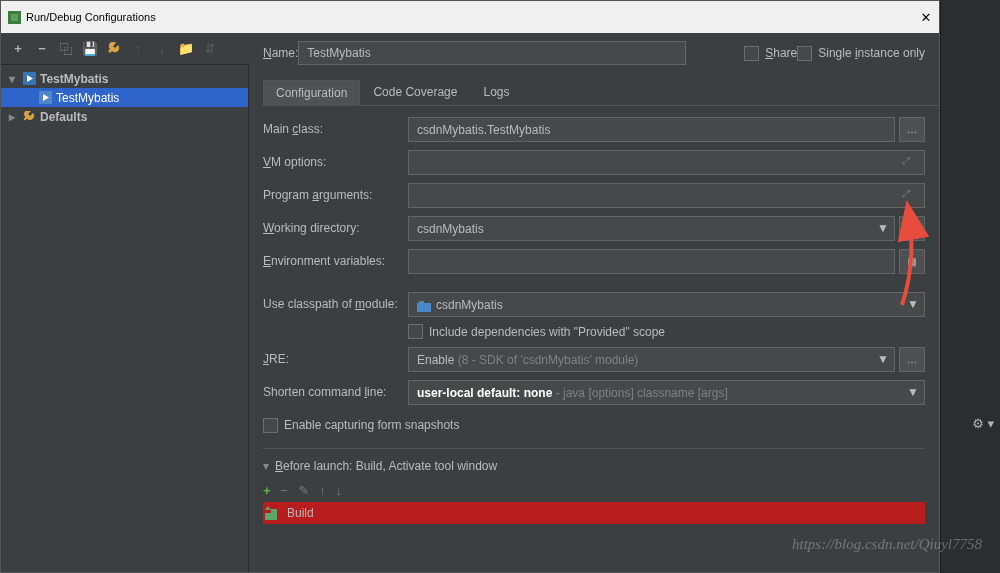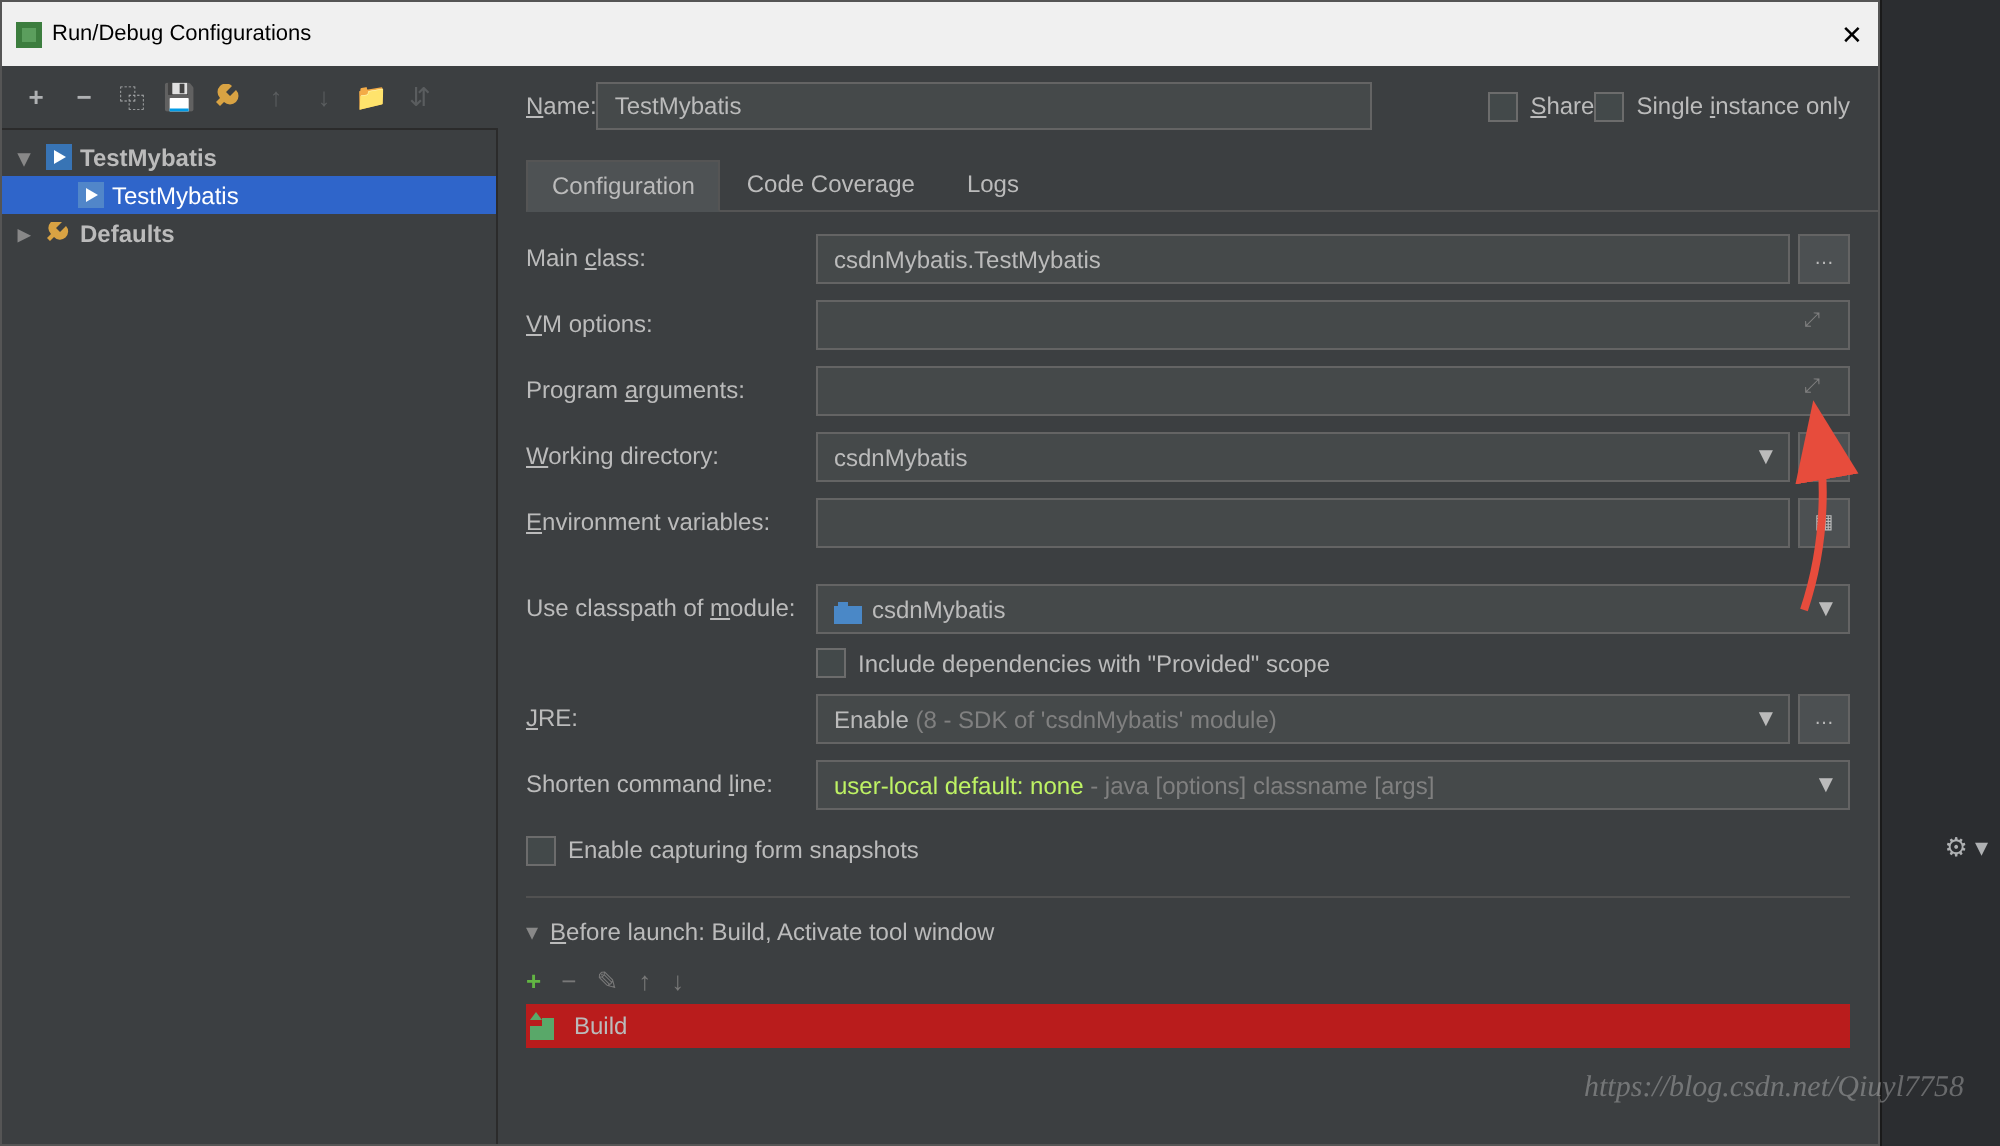--- a/index.html
+++ b/index.html
@@ -208,21 +208,21 @@
             <span class="form-label"><span class="underline">J</span>RE:</span>
             <div class="form-input gray">
               <span style="color:#bbbbbb;">Enable</span>&nbsp;<span>(8 - SDK of 'csdnMybatis' module)</span>
               <span class="dropdown-btn">▼</span>
             </div>
             <span class="browse-btn">…</span>
           </div>
           <div class="form-row">
             <span class="form-label">Shorten command <span class="underline">l</span>ine:</span>
             <div class="form-input gray">
-              <span style="color:#bef264;">user-local default: none</span>&nbsp;<span>- java [options] classname [args]</span>
+              <span style="color:#ffffff;font-weight:bold;">user-local default: none</span>&nbsp;<span>- java [options] classname [args]</span>
               <span class="dropdown-btn">▼</span>
             </div>
           </div>
           <div class="form-row" style="margin-top:4px;">
             <div class="checkbox-group">
               <span class="checkbox-box"></span>
               <span class="label">Enable capturing form snapshots</span>
             </div>
           </div>
 

